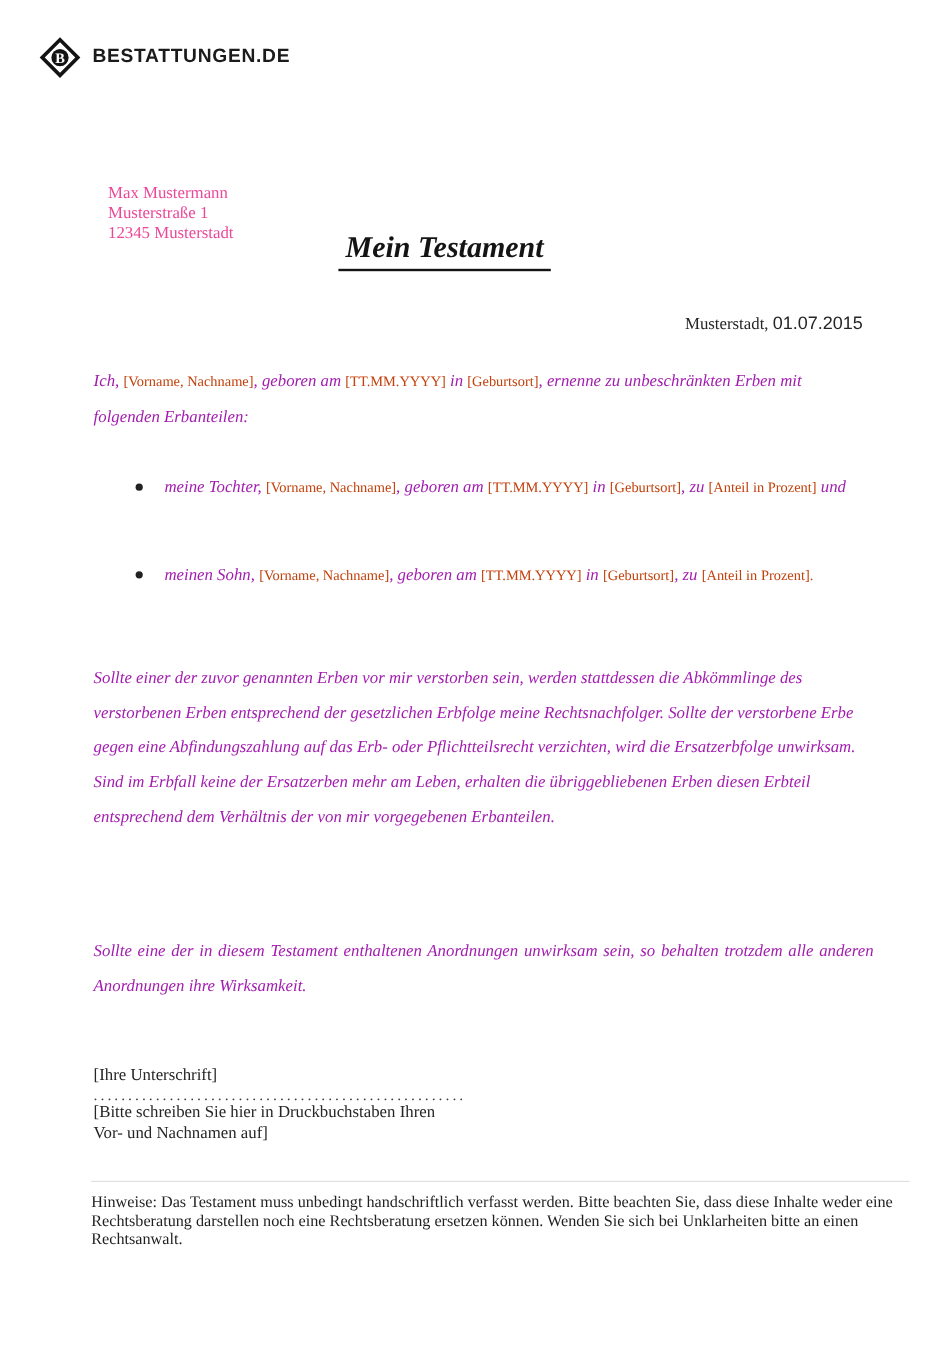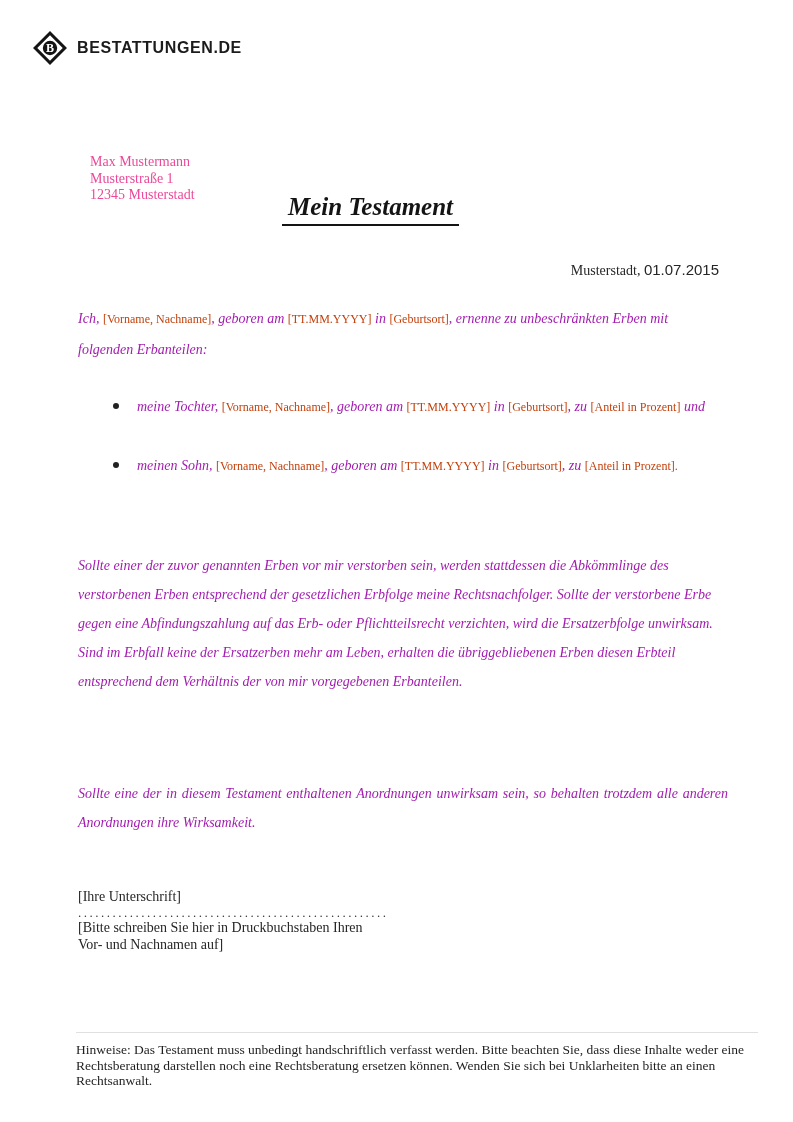--- a/index.html
+++ b/index.html
@@ -52,38 +52,38 @@
     font-style: normal;
     font-size: 12px;
     color: #c2410c;
   }
   .para { line-height: 29px; }
 
   .intro { position: absolute; left: 78px; top: 303px; width: 645px; }
 
   .bullets { position: absolute; left: 113px; top: 392px; width: 625px; list-style: none; }
   .bullet-item { position: relative; padding-left: 24px; line-height: 28px; }
-  .bullet-item + .bullet-item { margin-top: 30px; }
+  .bullet-item + .bullet-item { margin-top: 44px; }
   .bullet-dot {
     position: absolute; left: 0; top: 11px;
     width: 6px; height: 6px; border-radius: 50%; background: #222;
   }
 
   .body-para-1 { position: absolute; left: 78px; top: 551px; width: 650px; }
   .body-para-2 { position: absolute; left: 78px; top: 779px; width: 650px; text-align: justify; }
 
   
   .signature { position: absolute; left: 78px; top: 888px; font-size: 14px; color: #262626; }
   .signature-label { line-height: 17px; }
   .signature-dots { letter-spacing: 2.5px; font-size: 13px; line-height: 15px; color: #3a3a3a; }
   .signature-instruction { width: 300px; line-height: 16.5px; }
 
   
   .footnote {
-    position: absolute; left: 76px; top: 1032px; width: 682px;
+    position: absolute; left: 76px; top: 984px; width: 682px;
     border-top: 1px solid #e0e0e0;
     padding-top: 9px;
     font-size: 13.5px; line-height: 15.5px; color: #1f1f1f;
   }
 </style>
 </head>
 <body>
 
 <div class="page">
 

